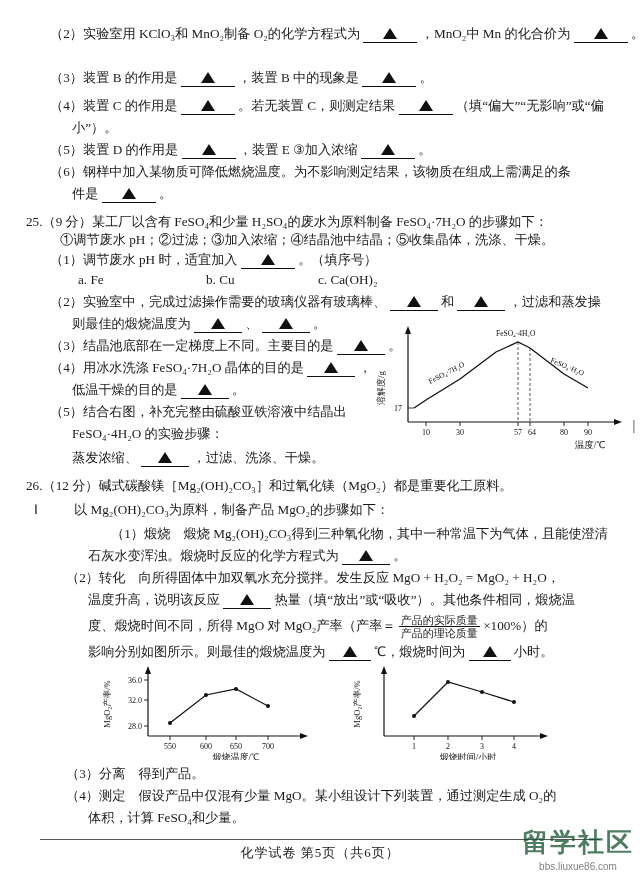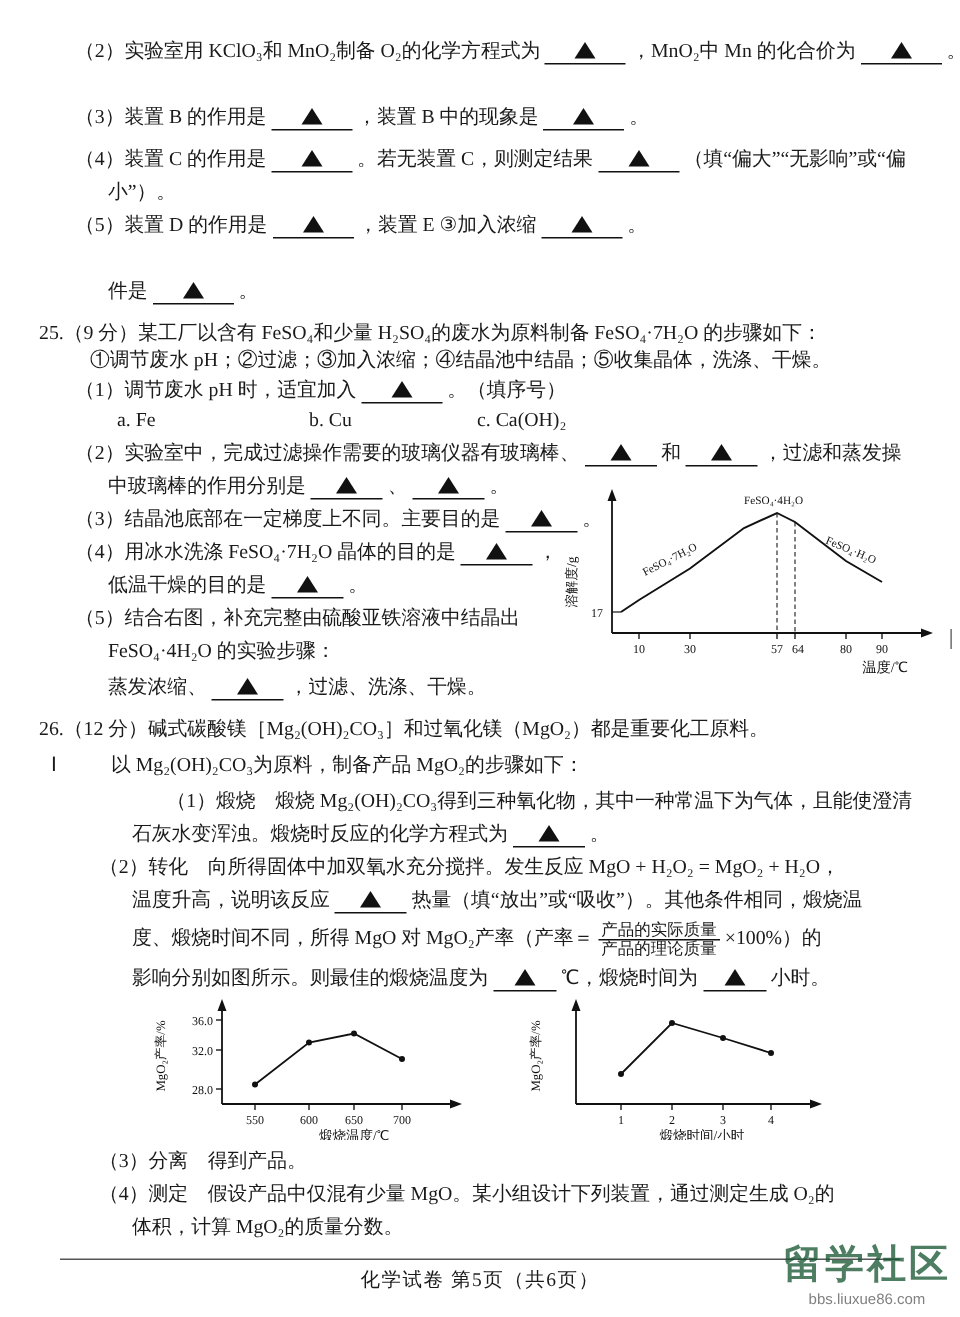--- a/index.html
+++ b/index.html
@@ -115,20 +115,23 @@
   </div>
 
   <div class="blk ln" style="left:50px;top:142px;">
     <span>（5）装置 D 的作用是</span>
     <span class="blank b1"><span class="tri"></span></span>
     <span>，装置 E ③加入浓缩</span>
     <span class="blank b1"><span class="tri"></span></span>
     <span>。</span>
   </div>
 
+  <div class="blk ln" style="left:50px;top:164px;">
+    <span>（6）钢样中加入某物质可降低燃烧温度。为不影响测定结果，该物质在组成上需满足的条</span>
+  </div>
   <div class="blk ln" style="left:72px;top:186px;">
     <span>件是</span>
     <span class="blank b1"><span class="tri"></span></span>
     <span>。</span>
   </div>
 
   <div class="blk ln" style="left:26px;top:214px;">
     <span>25.（9 分）某工厂以含有 FeSO₄和少量 H₂SO₄的废水为原料制备 FeSO₄·7H₂O 的步骤如下：</span>
   </div>
   <div class="blk ln" style="left:60px;top:232px;">
@@ -151,21 +154,21 @@
   </div>
 
   <div class="blk ln" style="left:50px;top:294px;">
     <span>（2）实验室中，完成过滤操作需要的玻璃仪器有玻璃棒、</span>
     <span class="blank b2"><span class="tri"></span></span>
     <span>和</span>
     <span class="blank b2"><span class="tri"></span></span>
     <span>，过滤和蒸发操</span>
   </div>
   <div class="blk ln" style="left:72px;top:316px;">
-    <span>中玻璃棒的作用分别是</span>
+    <span>则最佳的煅烧温度为</span>
     <span class="blank b2"><span class="tri"></span></span>
     <span>、</span>
     <span class="blank b2"><span class="tri"></span></span>
     <span>。</span>
   </div>
 
   <div class="blk ln" style="left:50px;top:338px;">
     <span>（3）结晶池底部在一定梯度上不同。主要目的是</span>
     <span class="blank b2"><span class="tri"></span></span>
     <span>。</span>
@@ -350,21 +353,21 @@
     </svg>
   </div>
 
   <div class="blk ln" style="left:66px;top:766px;">
     <span>（3）分离　得到产品。</span>
   </div>
   <div class="blk ln" style="left:66px;top:788px;">
     <span>（4）测定　假设产品中仅混有少量 MgO。某小组设计下列装置，通过测定生成 O₂的</span>
   </div>
   <div class="blk ln" style="left:88px;top:810px;">
-    <span>体积，计算 MgO₂的质量分数。</span>
+    <span>体积，计算 FeSO₄和少量。</span>
   </div>
 
   <div class="footline"></div>
   <div class="footer">化学试卷  第5页（共6页）</div>
 
   <div class="wm">
     <span class="big">留学社区</span>
     <span class="small">bbs.liuxue86.com</span>
   </div>
 

